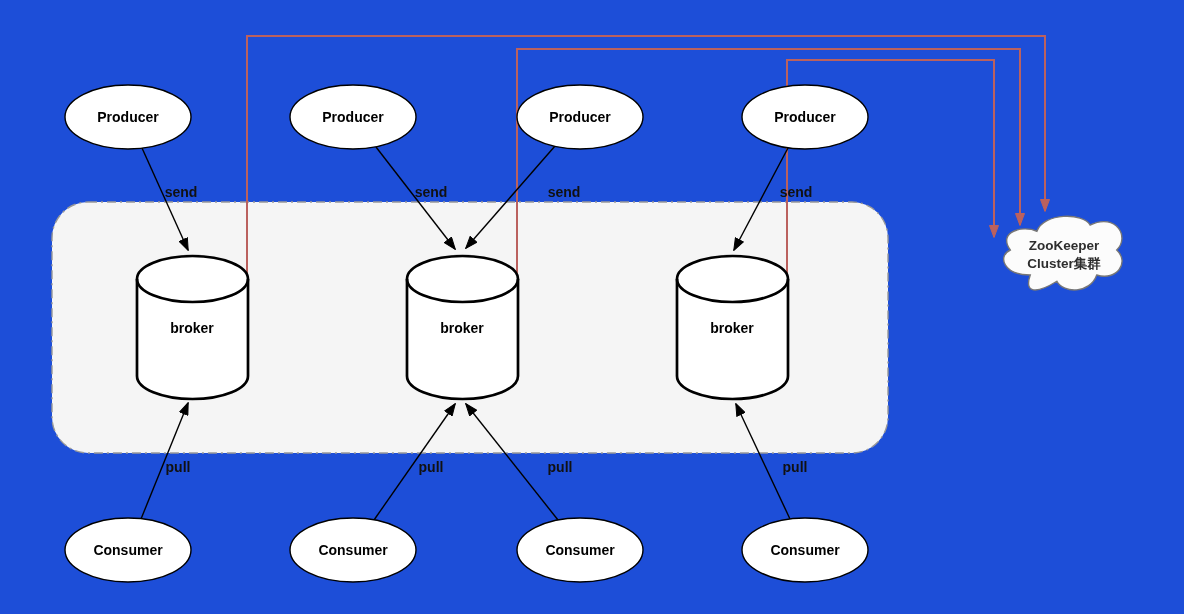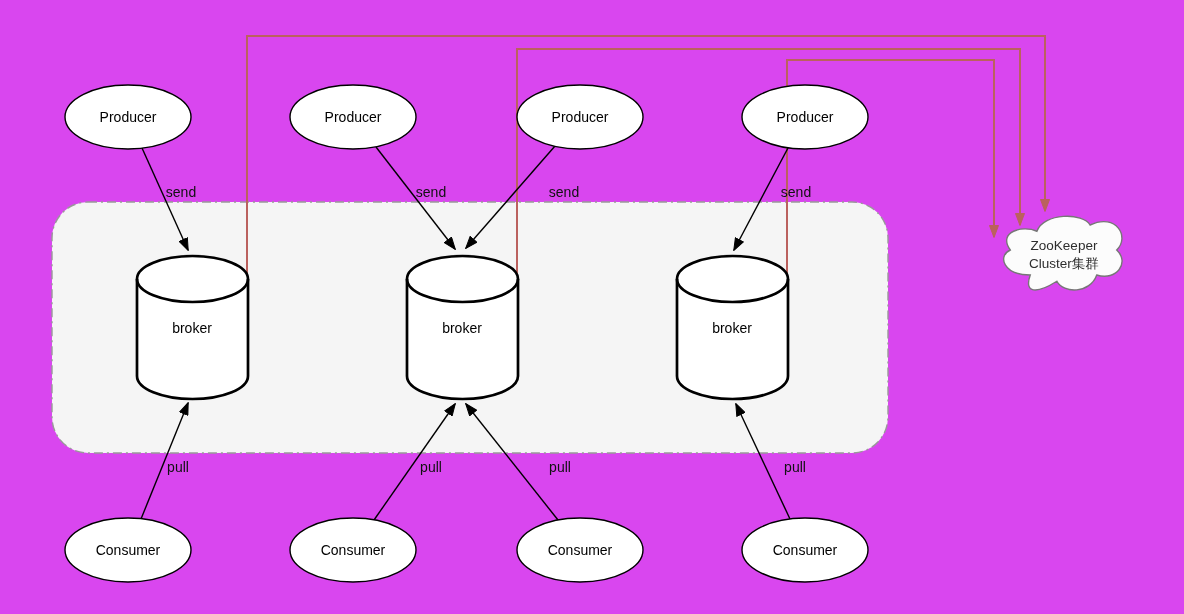--- a/index.html
+++ b/index.html
@@ -1,21 +1,22 @@
 <!DOCTYPE html>
 <html><head>
 <meta charset="utf-8">
 <style>
   html, body { margin: 0; padding: 0; background: #ffffff; }
   .stage {
     position: relative;
     width: 1184px;
     height: 614px;
-    background: #d946ef;
+    background: #1d4ed8;
     overflow: hidden;
+    font-weight: bold;
   }
   svg { display: block; }
   .node-label  { font-family: "Liberation Sans", sans-serif; font-size: 14px; fill: #000000; }
   .edge-label  { font-family: "Liberation Sans", sans-serif; font-size: 14px; fill: #111111; }
   .cloud-label { font-family: "Liberation Sans", sans-serif; font-size: 13.5px; fill: #2e2e2e; }
 </style>
 </head>
 <body>
 
 <div class="stage">

